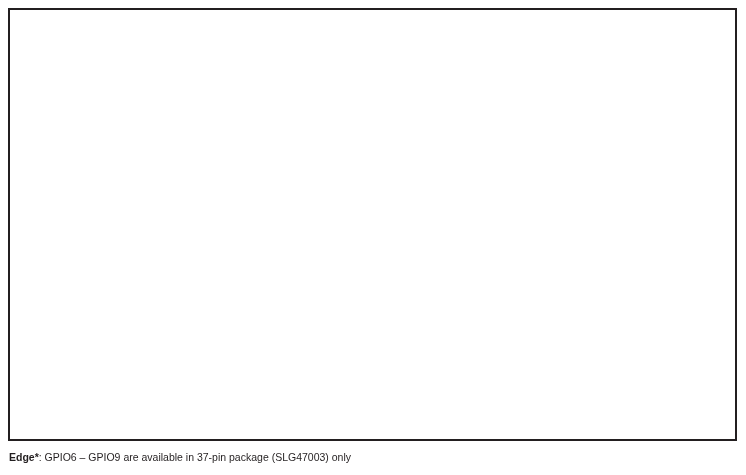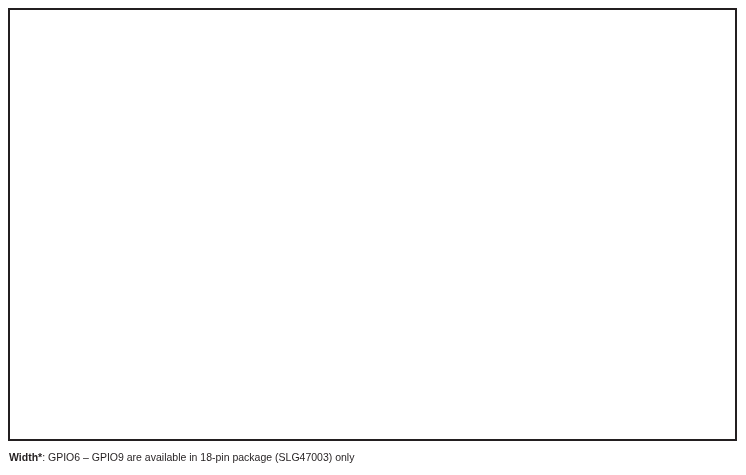--- a/index.html
+++ b/index.html
@@ -402,16 +402,16 @@
         <span class="ln">3-bit LUT 3_12 /</span>
         <span class="ln">DFF15 / 8-bit</span>
         <span class="ln">CNT4 / DLY4</span>
       </span>
     </div>
   </div>
 
   <div id="chip-frame" style="pointer-events:none;"></div>
 
   <div id="note">
-    <b>Width*</b><span>: GPIO6 – GPIO9 are available in 18-pin package (SLG47003) only</span>
+    <b>Edge*</b><span>: GPIO6 – GPIO9 are available in 37-pin package (SLG47003) only</span>
   </div>
 
 </div>
 
 </body></html>

